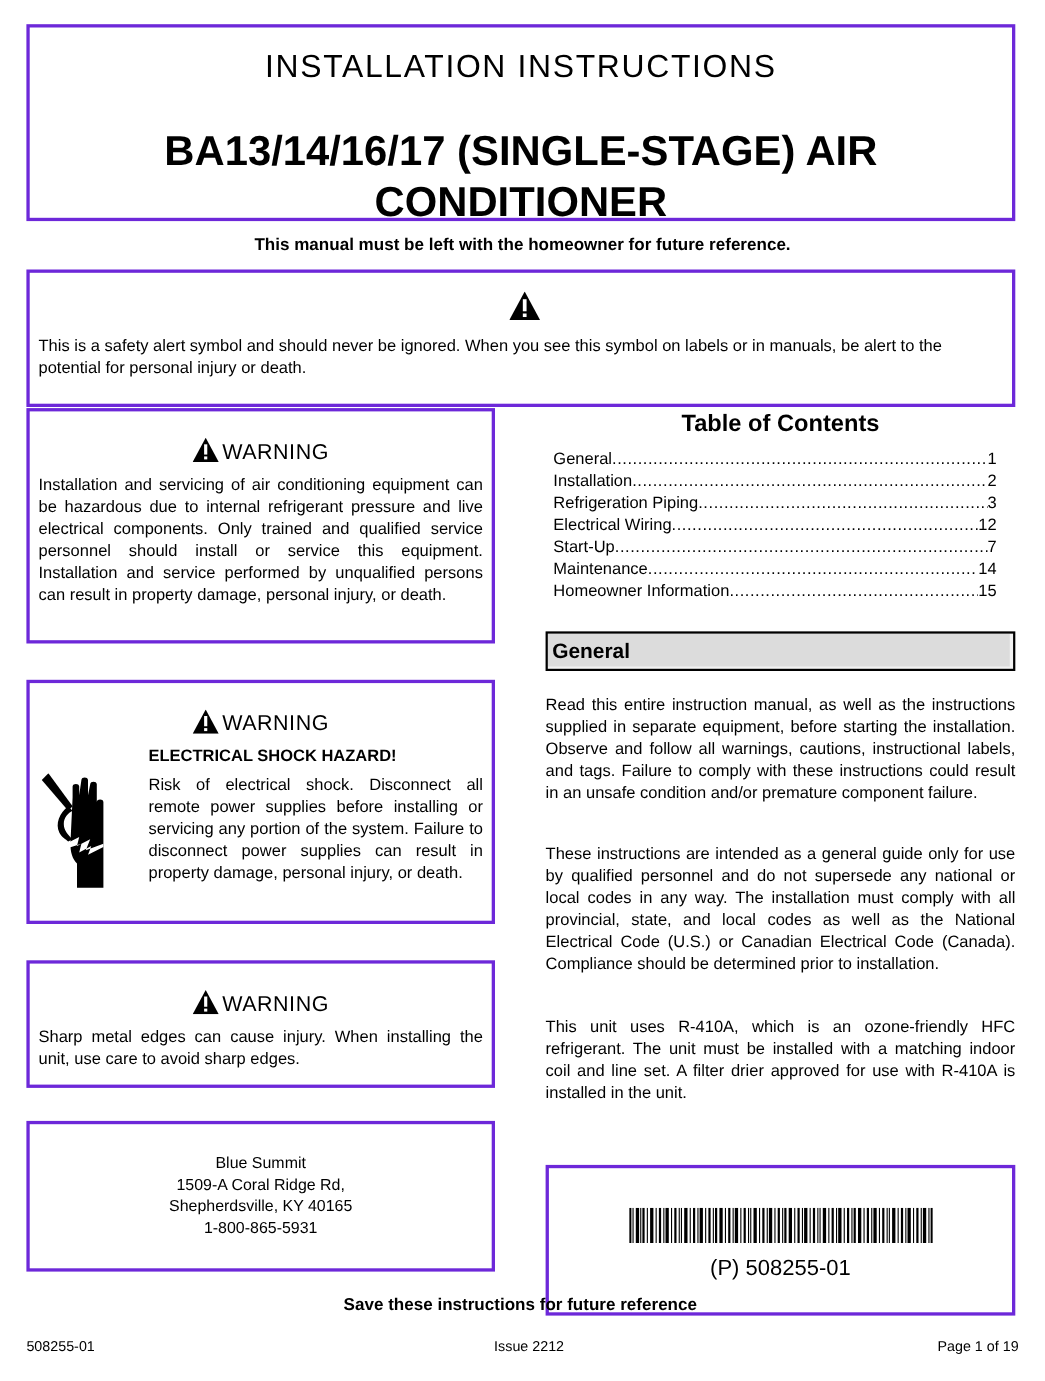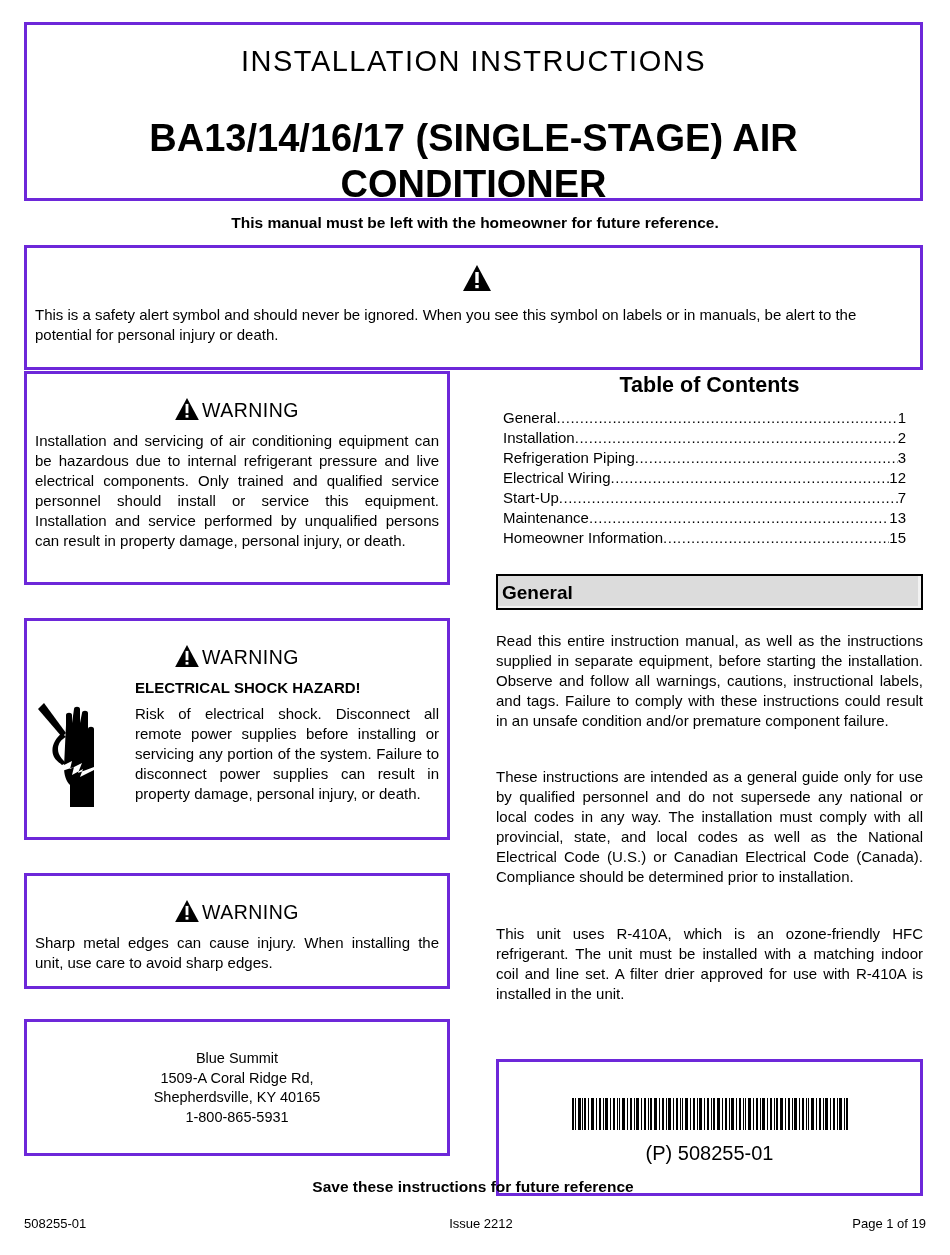--- a/index.html
+++ b/index.html
@@ -159,21 +159,21 @@
       <span class="toc-page">12</span>
   </div>
   <div class="toc-row">
     <span class="toc-label">Start-Up</span>
       <span class="toc-dots"></span>
       <span class="toc-page">7</span>
   </div>
   <div class="toc-row">
     <span class="toc-label">Maintenance</span>
       <span class="toc-dots"></span>
-      <span class="toc-page">13</span>
+      <span class="toc-page">14</span>
   </div>
   <div class="toc-row">
     <span class="toc-label">Homeowner Information</span>
       <span class="toc-dots"></span>
       <span class="toc-page">15</span>
   </div>
 </div>
 
 <div id="general-head" class="abs">General</div>
 <div id="para1" class="abs para">Read this entire instruction manual, as well as the instructions supplied in separate equipment, before starting the installation. Observe and follow all warnings, cautions, instructional labels, and tags. Failure to comply with these instructions could result in an unsafe condition and/or premature component failure.</div>

